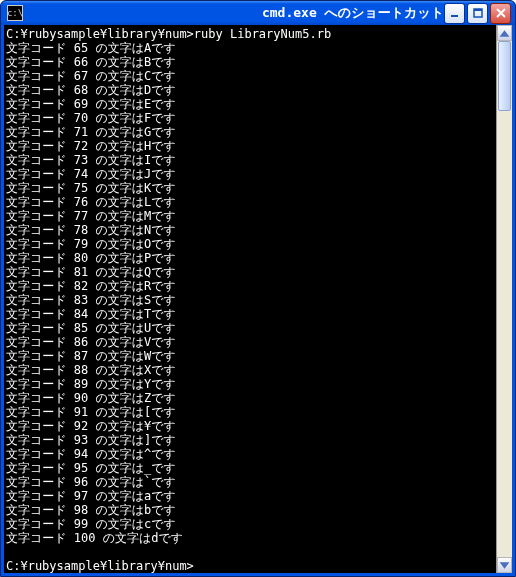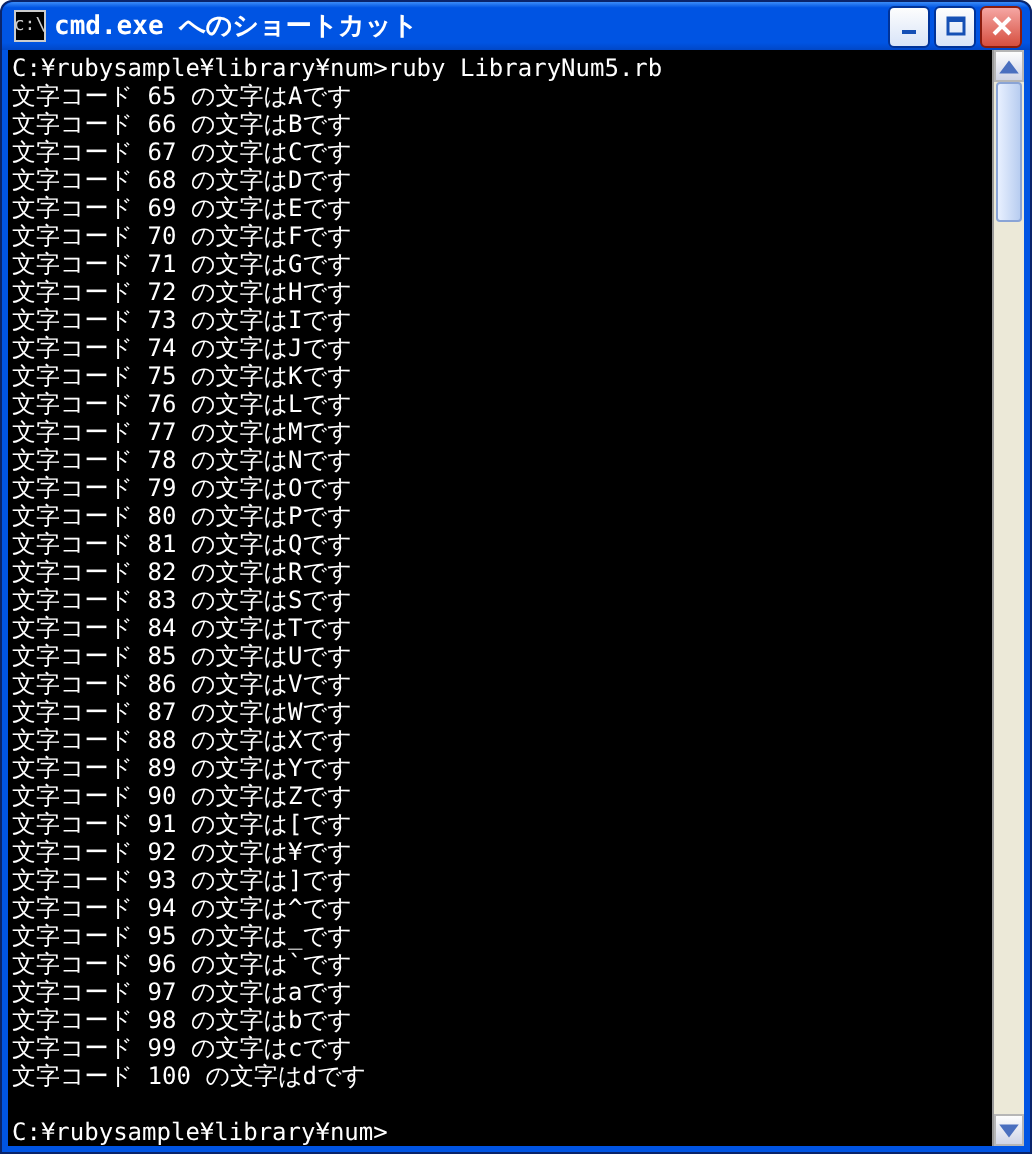--- a/index.html
+++ b/index.html
@@ -40,20 +40,21 @@
     margin-right: 4px;
     font-family: monospace;
   }
   .titlebar-text {
     color: #fff;
     font-weight: bold;
     font-size: 13px;
     flex: 1;
     white-space: nowrap;
     overflow: hidden;
+    text-align: right;
   }
   .titlebar-buttons {
     display: flex;
     gap: 2px;
   }
   .tbtn {
     width: 21px;
     height: 21px;
     background: linear-gradient(to bottom, #fdfdfd, #d8e4f8);
     border: 1px solid #003399;

